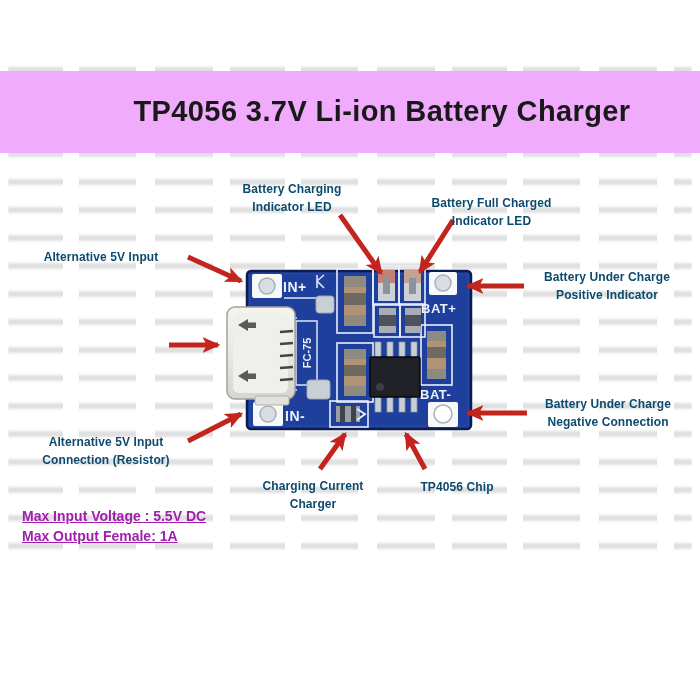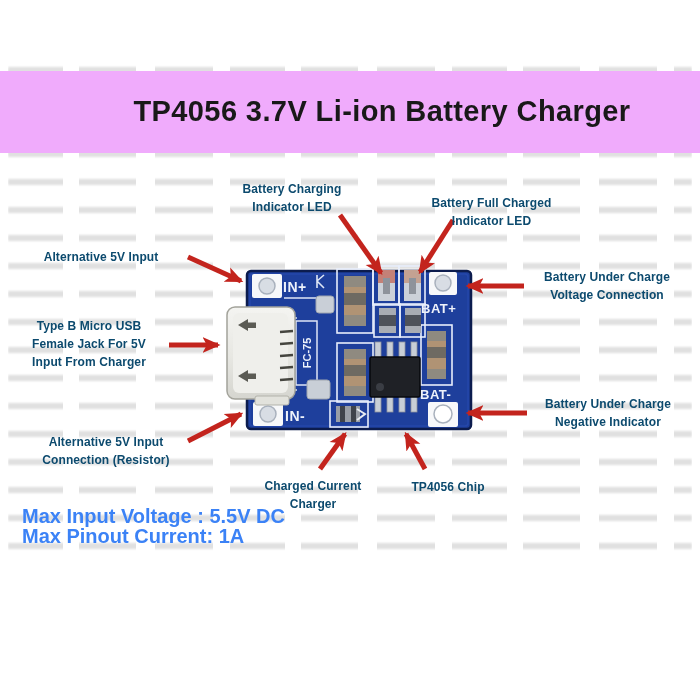--- a/index.html
+++ b/index.html
@@ -37,24 +37,24 @@
   }
   .callout div{white-space:nowrap;}
   #c-charging-led{left:222px;top:180px;width:140px;}
   #c-full-led{left:413px;top:174px;width:157px;margin-top:20px;}
   #c-alt-pos{left:16px;top:248px;width:170px;}
   #c-bat-pos{left:523px;top:268px;width:168px;}
   #c-usb{left:12px;top:317px;width:154px;}
   #c-bat-neg{left:524px;top:395px;width:168px;}
   #c-alt-neg{left:18px;top:433px;width:176px;}
   #c-res{left:246px;top:477px;width:134px;}
-  #c-chip{left:390px;top:478px;width:116px;}
+  #c-chip{left:399px;top:478px;width:116px;}
   .specs{
     position:absolute;left:22px;top:506px;z-index:4;text-align:left;
-    font-size:20px;font-weight:700;color:#3b82f6;line-height:20px;
+    font-size:14px;font-weight:700;color:#a21caf;line-height:20px;text-decoration:underline;
   }
   .specs div{white-space:nowrap;}
 </style>
 </head>
 <body>
 
 <div class="stage">
 
   <div class="watermark"></div>
 
@@ -228,46 +228,41 @@
     <div>Battery Full Charged</div>
     <div>Indicator LED</div>
   </div>
 
   <div class="callout" id="c-alt-pos">
     <div>Alternative 5V Input</div>
   </div>
 
   <div class="callout" id="c-bat-pos">
     <div>Battery Under Charge</div>
-    <div>Voltage Connection</div>
-  </div>
-
-  <div class="callout" id="c-usb">
-    <div>Type B Micro USB</div>
-    <div>Female Jack For 5V</div>
-    <div>Input From Charger</div>
-  </div>
+    <div>Positive Indicator</div>
+  </div>
+
 
   <div class="callout" id="c-bat-neg">
     <div>Battery Under Charge</div>
-    <div>Negative Indicator</div>
+    <div>Negative Connection</div>
   </div>
 
   <div class="callout" id="c-alt-neg">
     <div>Alternative 5V Input</div>
     <div>Connection (Resistor)</div>
   </div>
 
   <div class="callout" id="c-res">
-    <div>Charged Current</div>
+    <div>Charging Current</div>
     <div>Charger</div>
   </div>
 
   <div class="callout" id="c-chip">
     <div>TP4056 Chip</div>
   </div>
 
   <div class="specs">
     <div>Max Input Voltage : 5.5V DC</div>
-    <div>Max Pinout Current: 1A</div>
+    <div>Max Output Female: 1A</div>
   </div>
 
 </div>
 
 </body></html>

